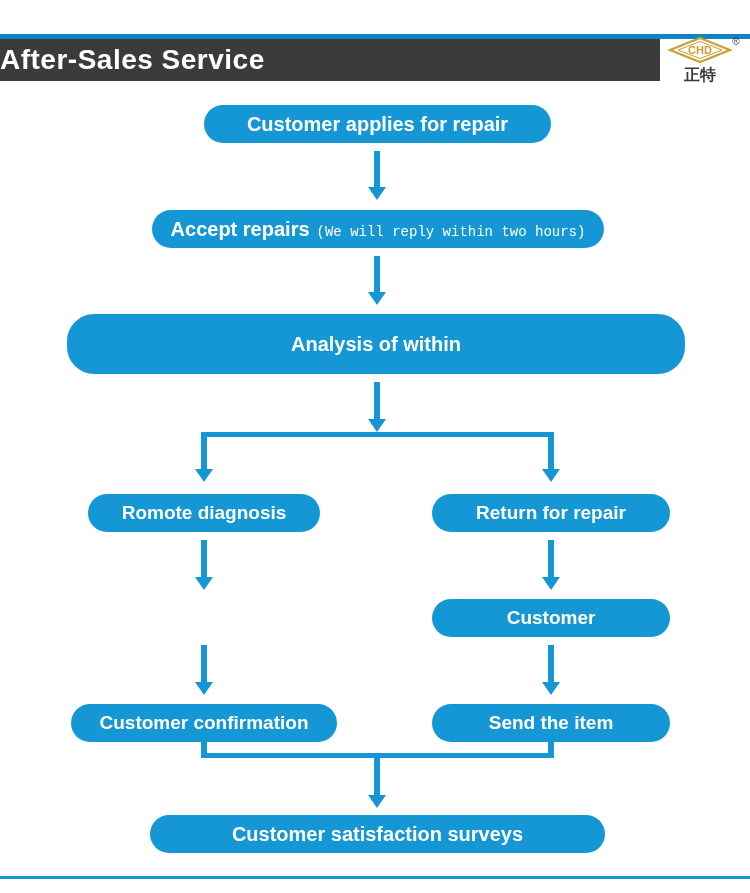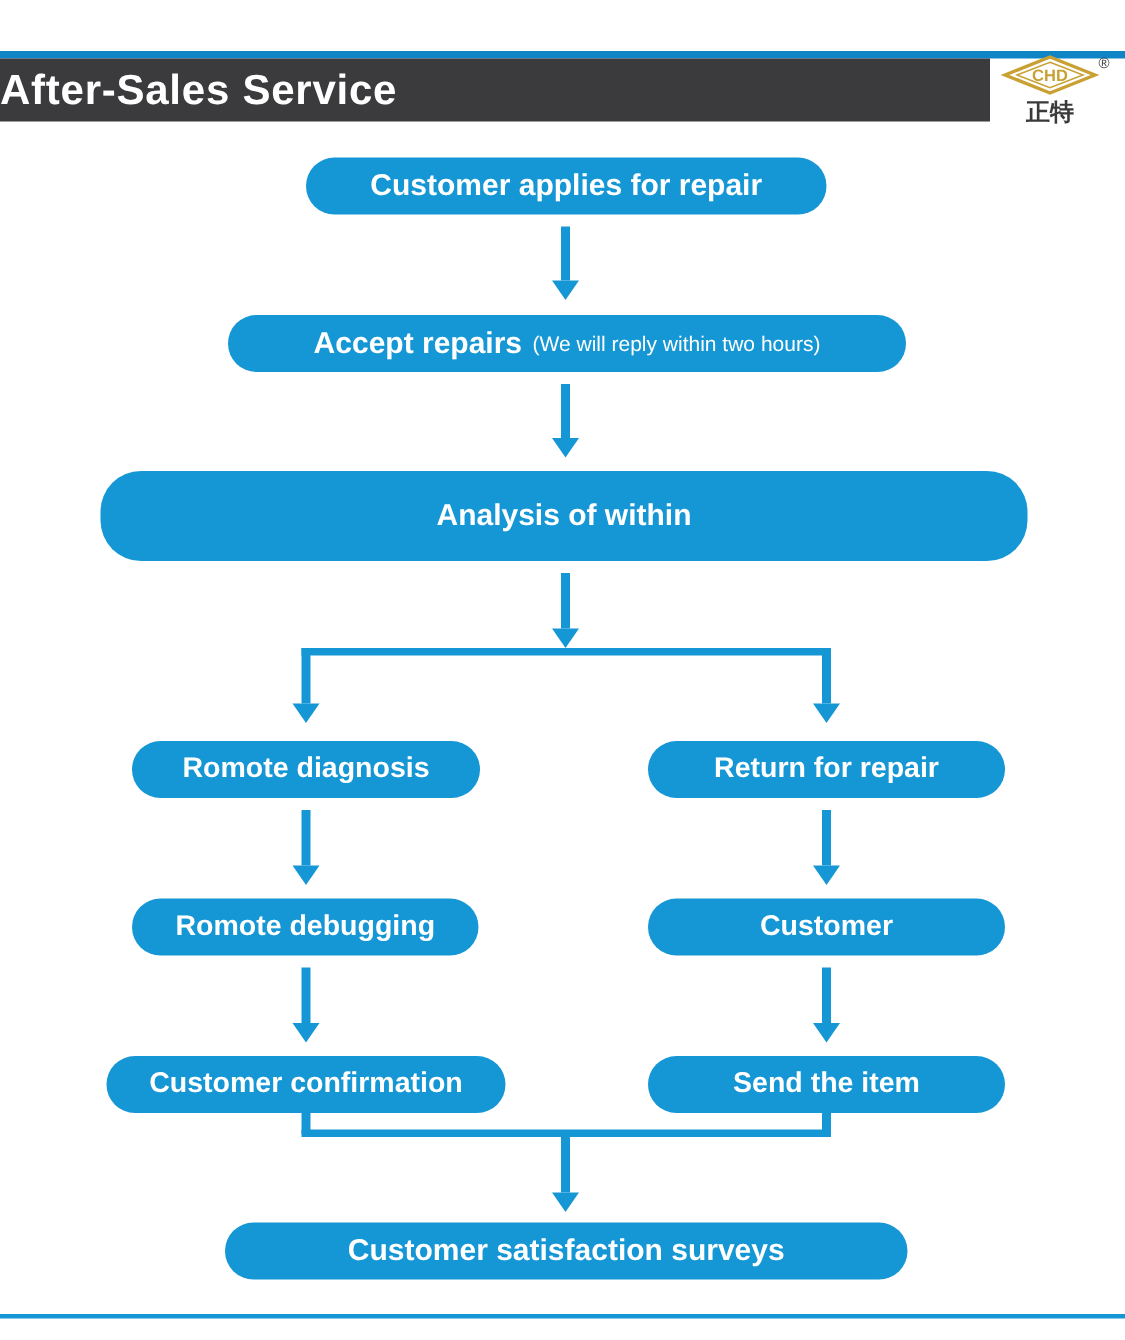--- a/index.html
+++ b/index.html
@@ -50,23 +50,23 @@
     border-radius: 19px;
     display: flex;
     flex-direction: column;
     align-items: center;
     justify-content: center;
     text-align: center;
     line-height: 1.15;
   }
   .node .main { font-size: 19px; font-weight: bold; }
   .node .main-lg { font-size: 20px; font-weight: bold; }
-  .node .note { font-size: 14px; font-weight: normal; }
+  .node .note { font-size: 14px; font-weight: normal; font-family: Liberation Mono, monospace; }
   .node .note-sm { font-size: 13px; font-weight: normal; margin-top: 3px; }
-  .inline-row { display: flex; align-items: center; gap: 7px; white-space: nowrap; }
+  .inline-row { display: flex; align-items: flex-end; gap: 7px; white-space: nowrap; }
 
   
   .varrow {
     position: absolute;
     width: 18px;
     display: flex;
     flex-direction: column;
     align-items: center;
   }
   .varrow .stem { width: 6px; background: var(--accent, #1697d5); flex: 1 1 auto; }
@@ -153,23 +153,20 @@
 
   <div class="varrow" style="left:195px; top:540px; height:50px;">
     <div class="stem"></div>
     <div class="head"></div>
   </div>
   <div class="varrow" style="left:542px; top:540px; height:50px;">
     <div class="stem"></div>
     <div class="head"></div>
   </div>
 
-  <div class="node" style="left:88px; top:599px; width:231px; height:38px;">
-    <span class="main">Romote debugging</span>
-  </div>
   <div class="node" style="left:432px; top:599px; width:238px; height:38px;">
     <span class="main">Customer</span>
   </div>
 
   <div class="varrow" style="left:195px; top:645px; height:50px;">
     <div class="stem"></div>
     <div class="head"></div>
   </div>
   <div class="varrow" style="left:542px; top:645px; height:50px;">
     <div class="stem"></div>

